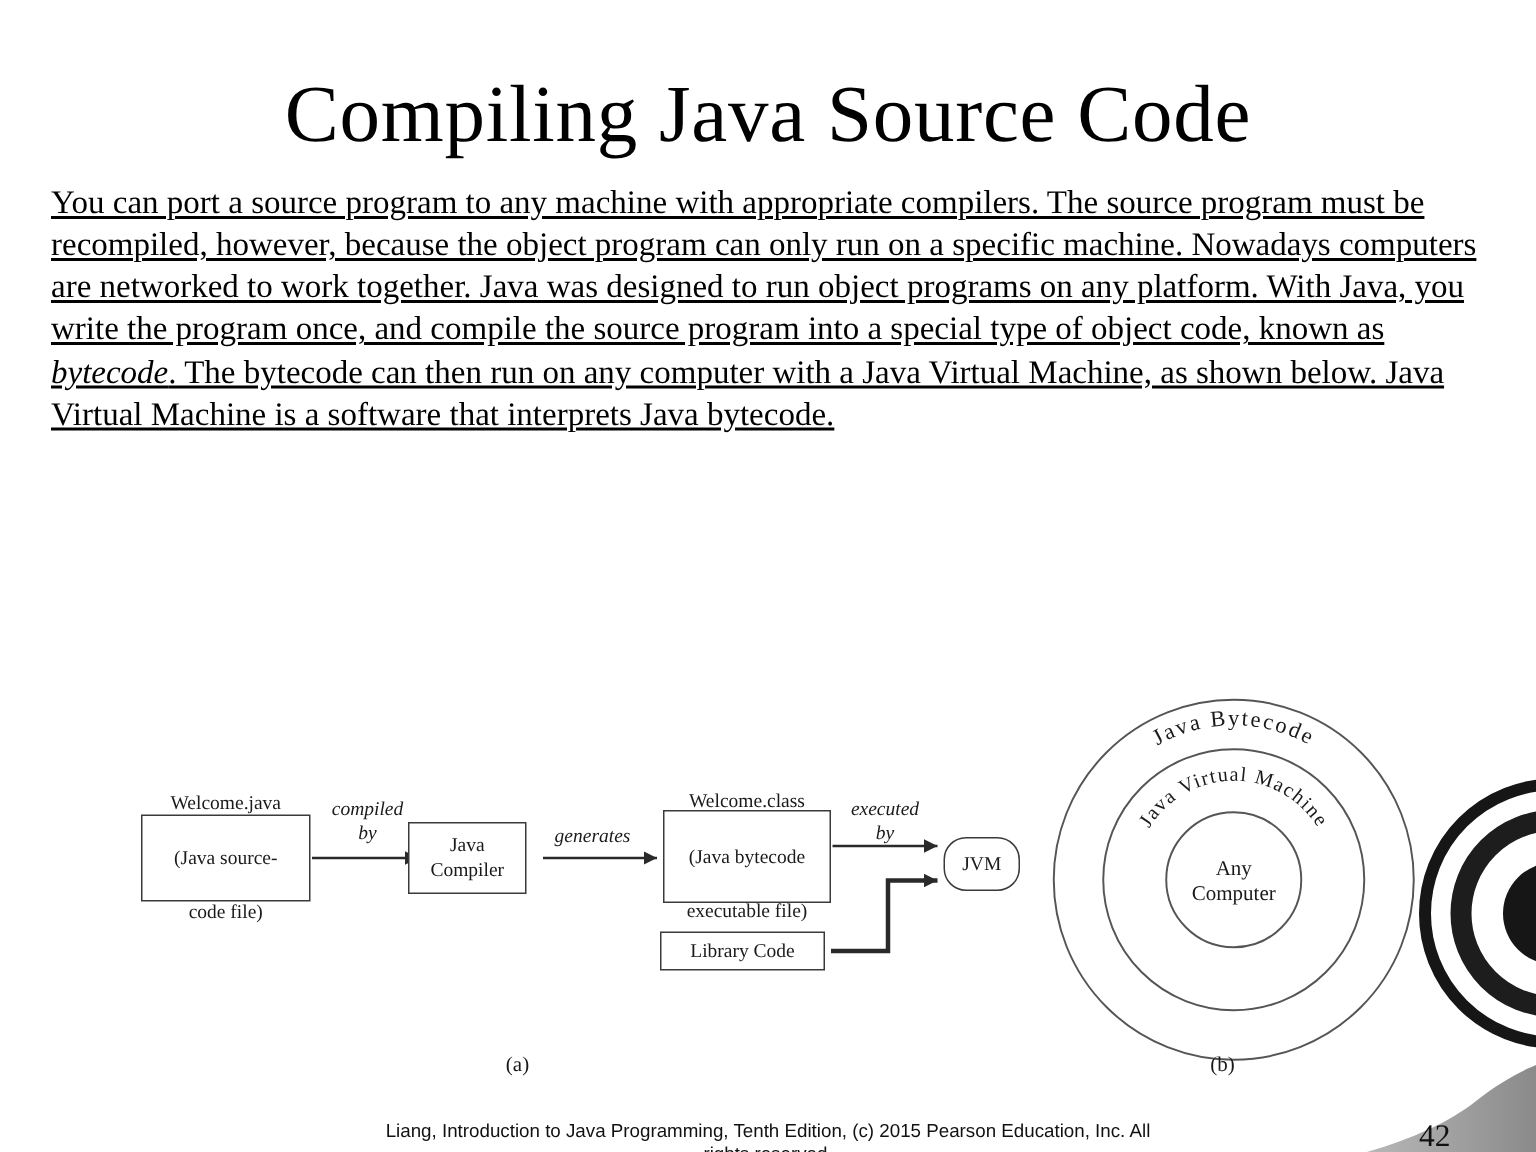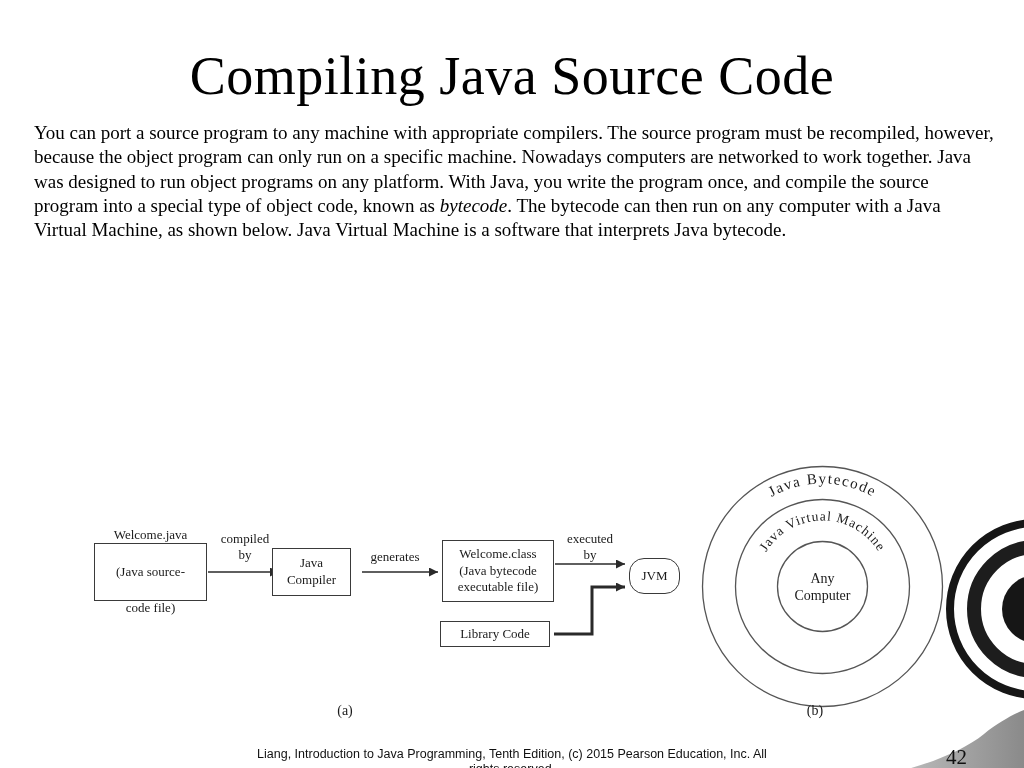--- a/index.html
+++ b/index.html
@@ -7,37 +7,37 @@
   body { font-family:"Liberation Serif", serif; background:#ffffff; }
   .slide { position:relative; width:1024px; height:768px; background:#ffffff; overflow:hidden;margin-top:21px; }
 
   .title {
     position:absolute; top:24px; left:0; width:100%;
     text-align:center; font-size:54px; color:#000; font-weight:normal;
     letter-spacing:0.5px; z-index:2;
   }
   .body-text {
     position:absolute; top:100px; left:34px; width:962px;
-    font-size:19px; line-height:1.28; color:#000; z-index:2;
+    font-size:22px; line-height:1.28; color:#000; z-index:2;text-decoration:underline;
   }
   .body-text .it { font-style:italic; }
 
   
   .dbox {
     position:absolute; border:1px solid #3a3a3a; background:#fff;
     font-size:13px; color:#1a1a1a; text-align:center;
     display:flex; flex-direction:column; justify-content:center;
     line-height:1.3; z-index:2;
   }
   .dbox span { display:block; }
   .flow-label {
     position:absolute; font-size:13px; color:#1a1a1a; text-align:center;
     line-height:1.2; z-index:2; transform:translateX(-50%);
   }
-  .flow-label span { display:block; }
+  .flow-label span { display:block;font-style:italic; }
   .caption {
     position:absolute; font-size:14px; color:#1a1a1a; z-index:2;
     transform:translateX(-50%);
   }
 
   .arrows-svg { position:absolute; left:0; top:0; width:1024px; height:768px; z-index:1; pointer-events:none; }
   .rings-svg  { position:absolute; left:697px; top:441px; width:250px; height:250px; z-index:1; }
   .ring-text  { font-family:"Liberation Serif", serif; fill:#1a1a1a; }
 
   .decor-rings { position:absolute; right:0; top:496px; width:88px; height:184px; z-index:0; }
@@ -108,21 +108,21 @@
 
   <div class="dbox" style="left:272px; top:527px; width:79px; height:48px;">
     <span>Java</span>
     <span>Compiler</span>
   </div>
 
   <div class="flow-label" style="left:395px; top:528px;">
     <span>generates</span>
   </div>
 
-  <div class="dbox" style="left:442px; top:519px; width:112px; height:62px;">
+  <div class="dbox" style="left:442px; top:519px; width:112px; height:62px;gap:20px;">
     <span>Welcome.class</span>
     <span>(Java bytecode</span>
     <span>executable file)</span>
   </div>
 
   <div class="flow-label" style="left:590px; top:510px;">
     <span>executed</span>
     <span>by</span>
   </div>
 

